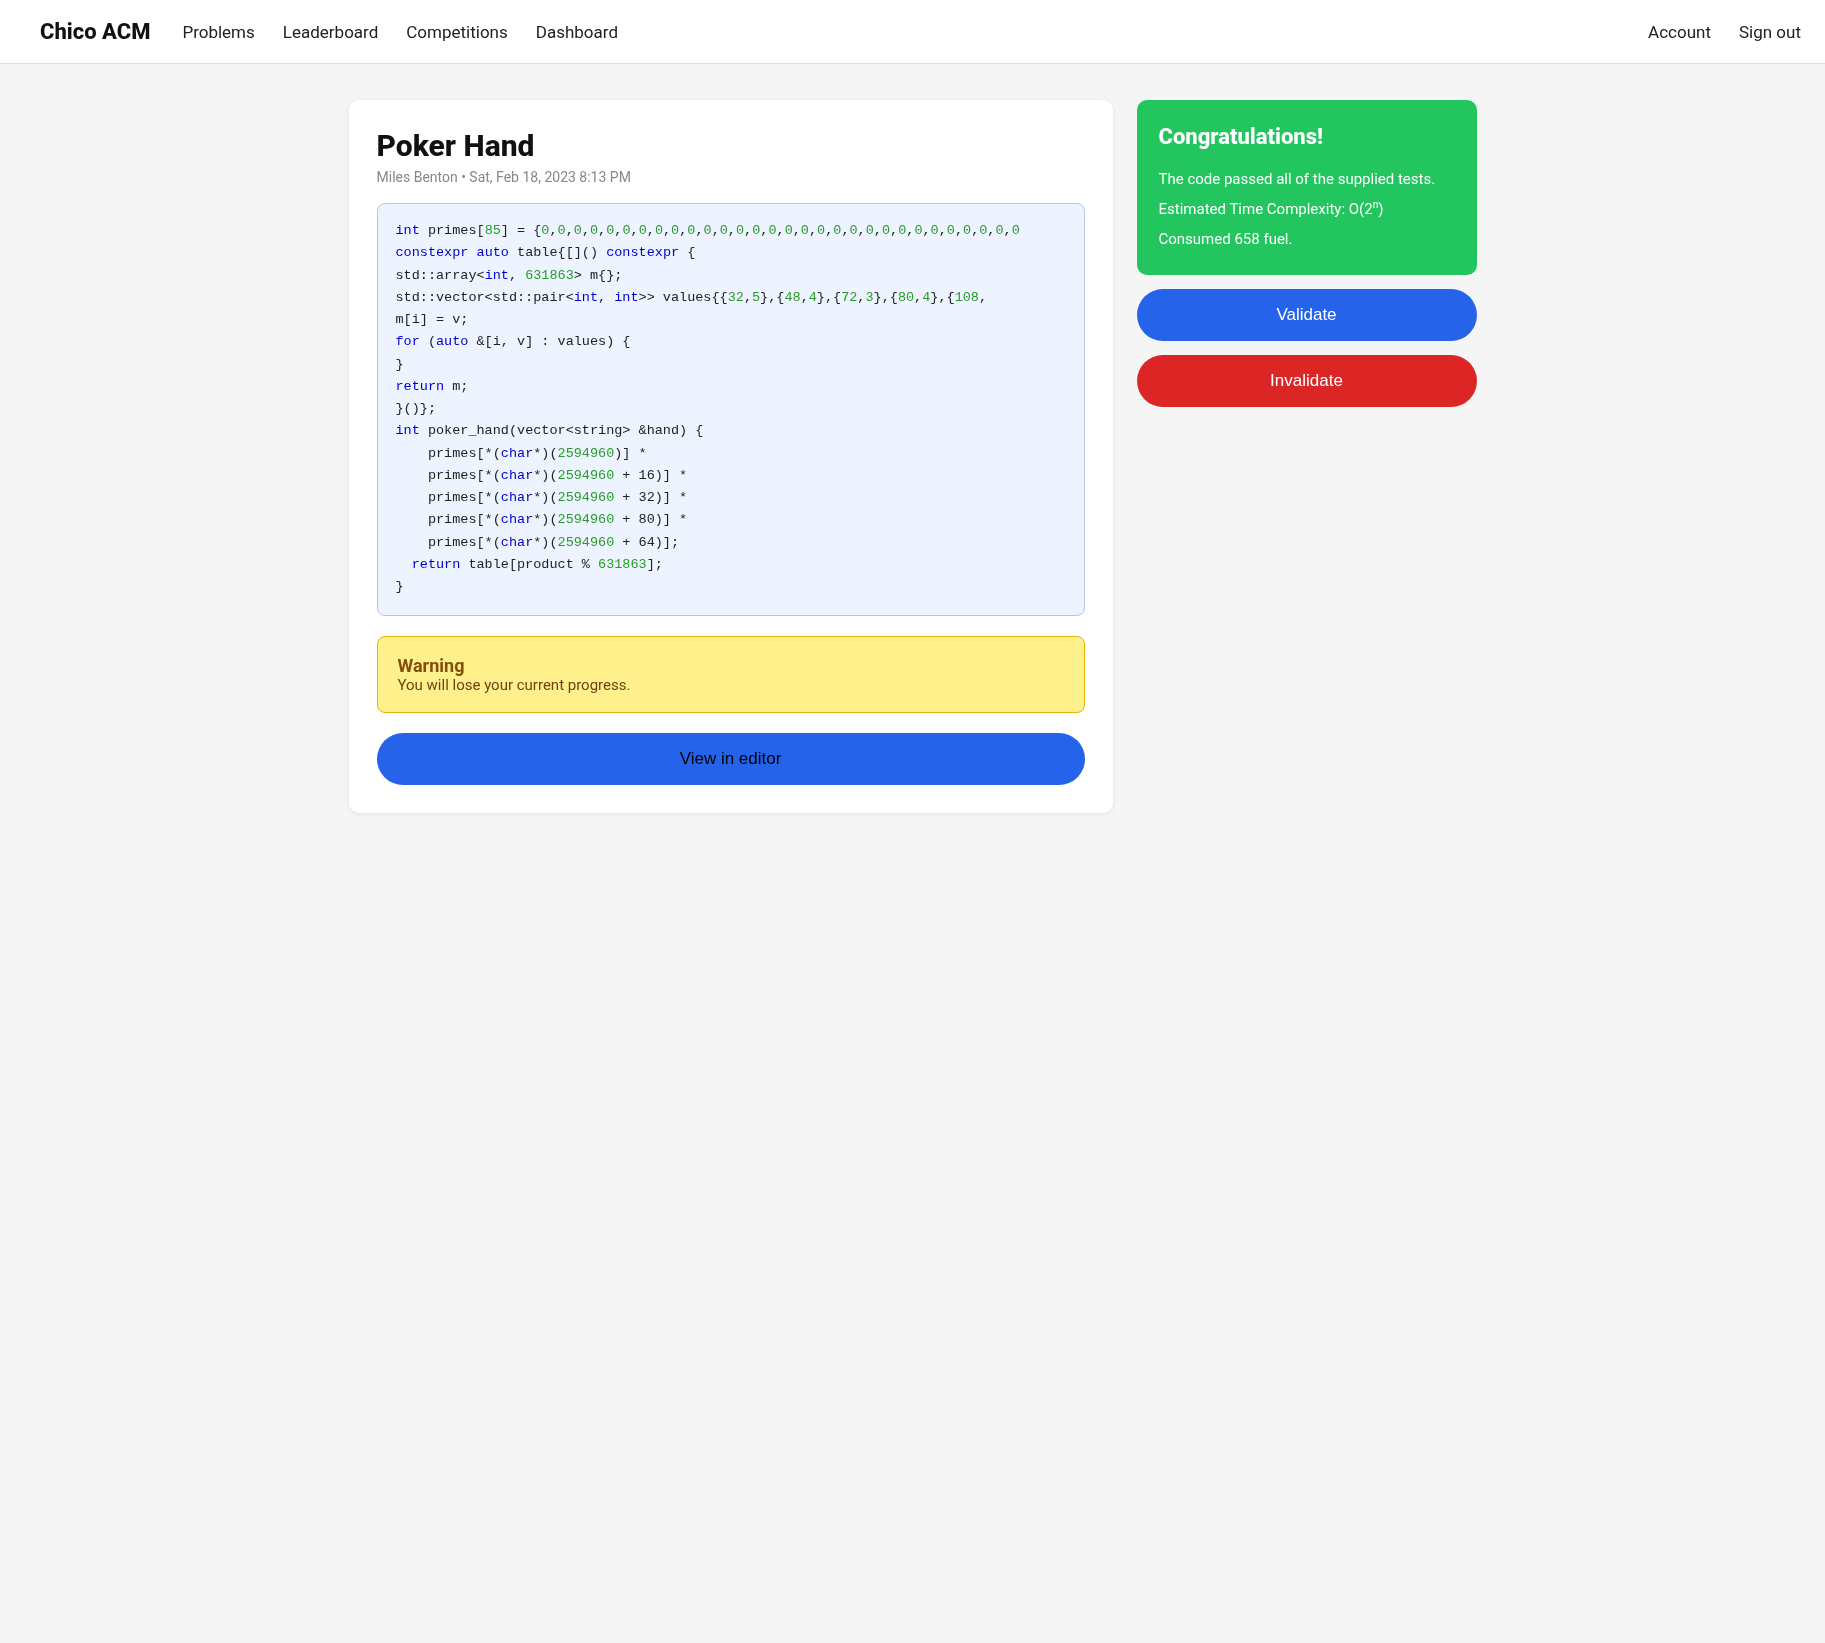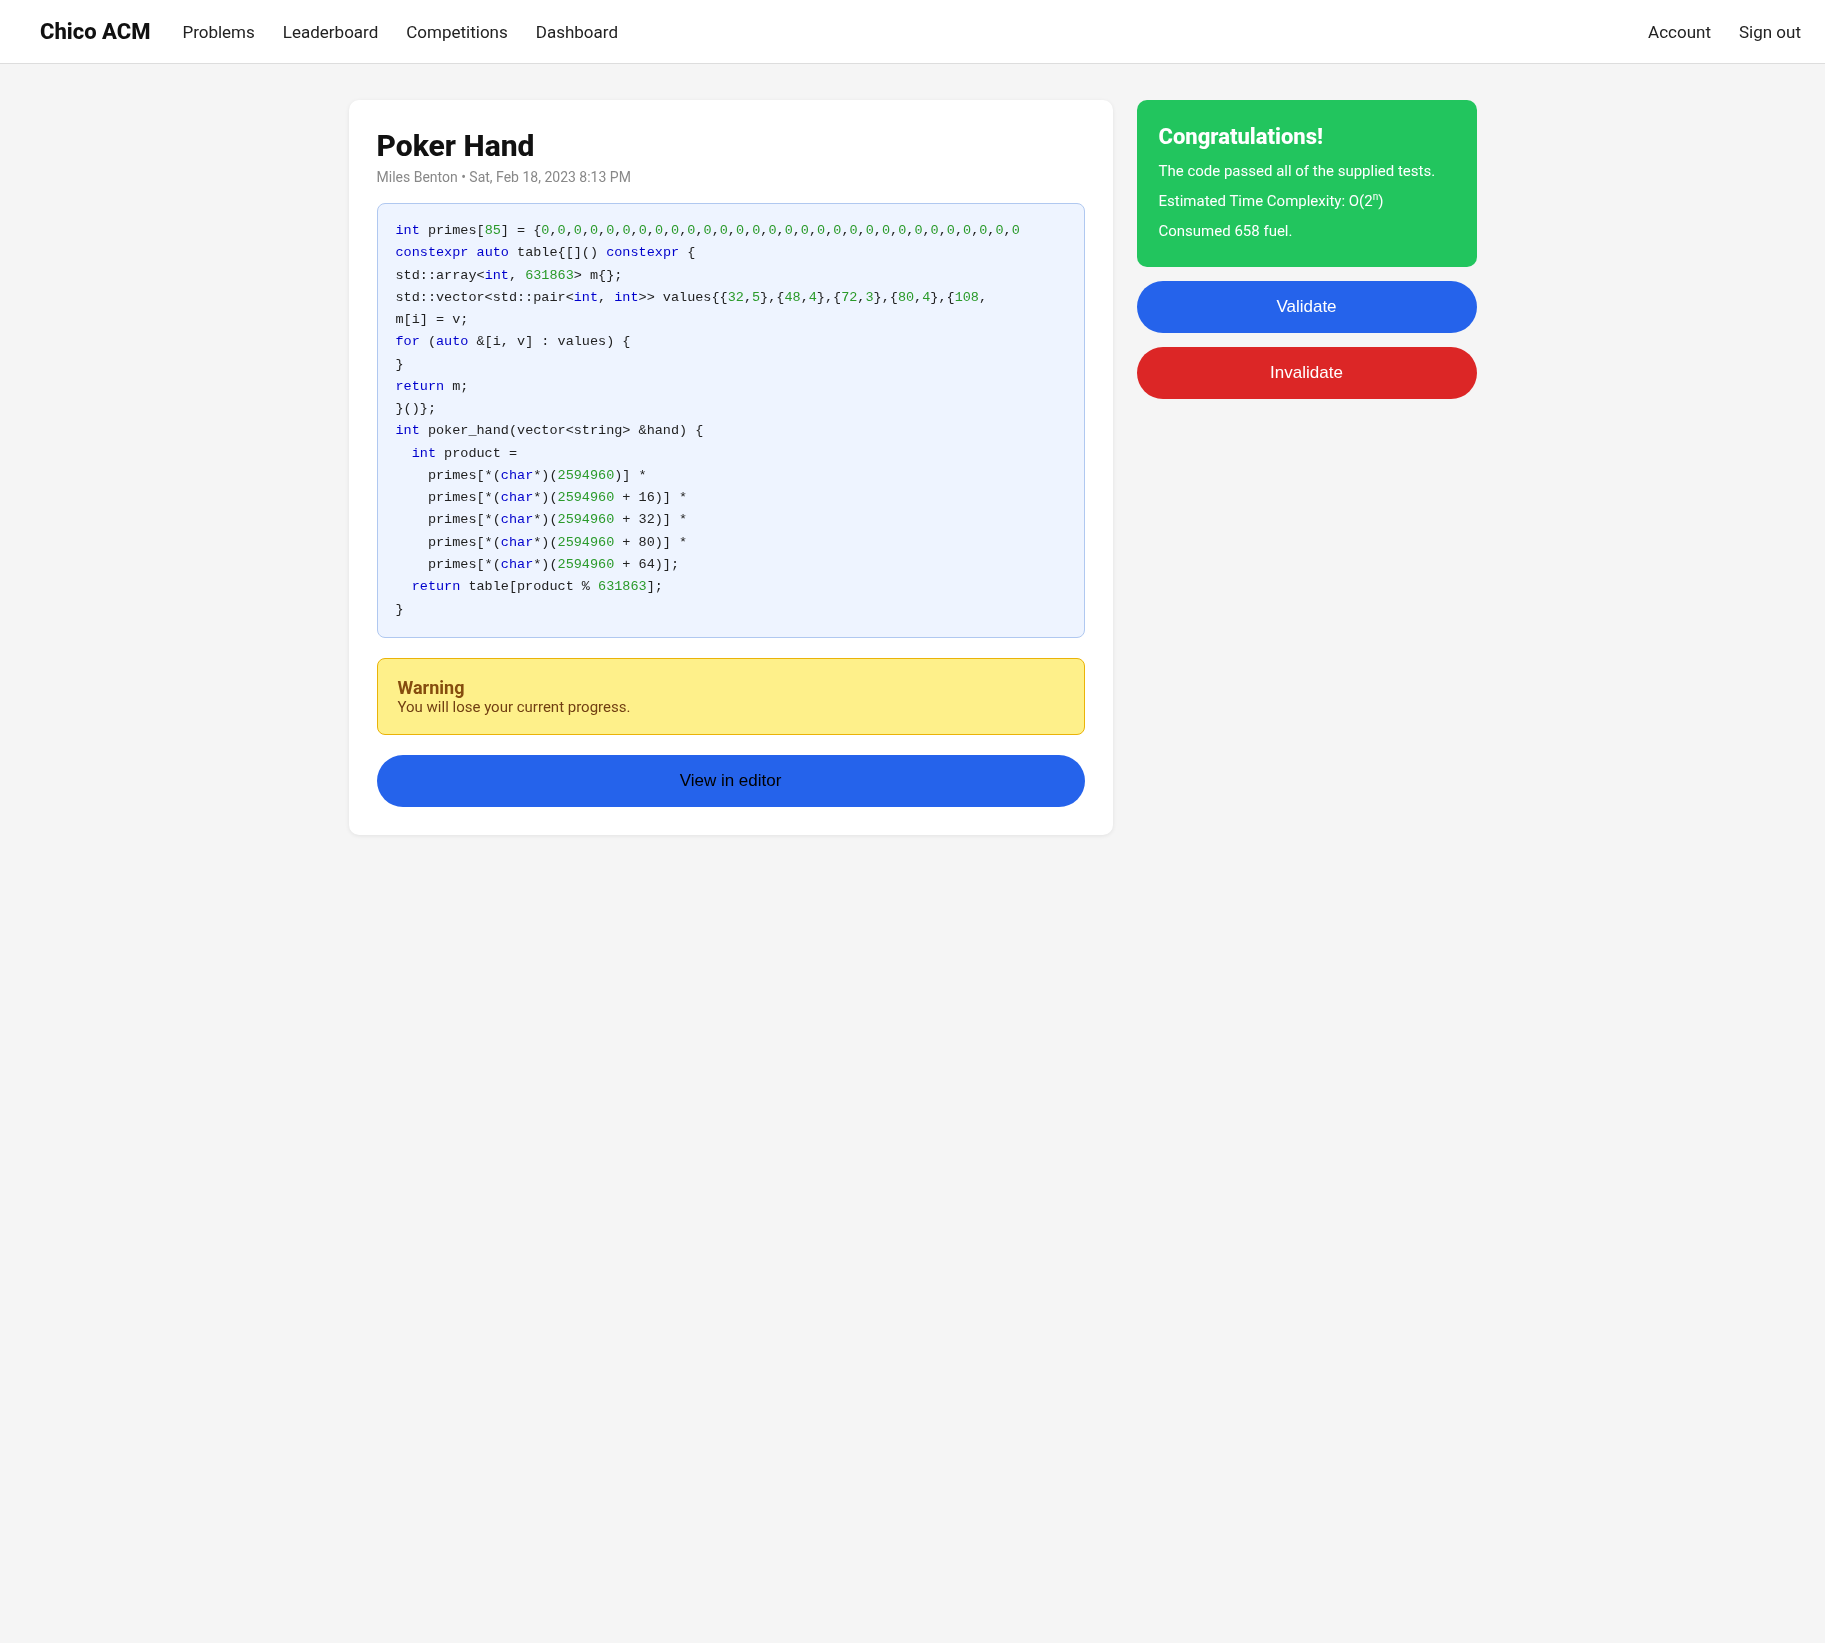--- a/index.html
+++ b/index.html
@@ -144,21 +144,21 @@
 
     .congrats-box {
       background: #22c55e;
       border-radius: 10px;
       padding: 24px 22px;
       color: #fff;
     }
     .congrats-title {
       font-size: 22px;
       font-weight: 800;
-      margin-bottom: 10px;
+      margin-bottom: 18px;
     }
     .congrats-text {
       font-size: 15px;
       line-height: 1.6;
       margin-bottom: 6px;
     }
     .congrats-complexity {
       font-size: 15px;
       line-height: 1.6;
       margin-bottom: 6px;
@@ -225,21 +225,20 @@
       <span class="code-line"><span class="kw">int</span><span class="plain"> primes[</span><span class="num">85</span><span class="plain">] = {</span><span class="num">0</span><span class="plain">,</span><span class="num">0</span><span class="plain">,</span><span class="num">0</span><span class="plain">,</span><span class="num">0</span><span class="plain">,</span><span class="num">0</span><span class="plain">,</span><span class="num">0</span><span class="plain">,</span><span class="num">0</span><span class="plain">,</span><span class="num">0</span><span class="plain">,</span><span class="num">0</span><span class="plain">,</span><span class="num">0</span><span class="plain">,</span><span class="num">0</span><span class="plain">,</span><span class="num">0</span><span class="plain">,</span><span class="num">0</span><span class="plain">,</span><span class="num">0</span><span class="plain">,</span><span class="num">0</span><span class="plain">,</span><span class="num">0</span><span class="plain">,</span><span class="num">0</span><span class="plain">,</span><span class="num">0</span><span class="plain">,</span><span class="num">0</span><span class="plain">,</span><span class="num">0</span><span class="plain">,</span><span class="num">0</span><span class="plain">,</span><span class="num">0</span><span class="plain">,</span><span class="num">0</span><span class="plain">,</span><span class="num">0</span><span class="plain">,</span><span class="num">0</span><span class="plain">,</span><span class="num">0</span><span class="plain">,</span><span class="num">0</span><span class="plain">,</span><span class="num">0</span><span class="plain">,</span><span class="num">0</span><span class="plain">,</span><span class="num">0</span></span>
       <span class="code-line"><span class="kw">constexpr</span><span class="plain"> </span><span class="kw">auto</span><span class="plain"> table{[]()</span> <span class="kw">constexpr</span><span class="plain"> {</span></span>
       <span class="code-line"><span class="plain">std::array&lt;</span><span class="kw">int</span><span class="plain">, </span><span class="num">631863</span><span class="plain">&gt; m{};</span></span>
       <span class="code-line"><span class="plain">std::vector&lt;std::pair&lt;</span><span class="kw">int</span><span class="plain">, </span><span class="kw">int</span><span class="plain">&gt;&gt; values{{</span><span class="num">32</span><span class="plain">,</span><span class="num">5</span><span class="plain">},{</span><span class="num">48</span><span class="plain">,</span><span class="num">4</span><span class="plain">},{</span><span class="num">72</span><span class="plain">,</span><span class="num">3</span><span class="plain">},{</span><span class="num">80</span><span class="plain">,</span><span class="num">4</span><span class="plain">},{</span><span class="num">108</span><span class="plain">,</span></span>
       <span class="code-line"><span class="plain">m[i] = v;</span></span>
       <span class="code-line"><span class="kw">for</span><span class="plain"> (</span><span class="kw">auto</span><span class="plain"> &amp;[i, v] : values) {</span></span>
       <span class="code-line"><span class="plain">}</span></span>
       <span class="code-line"><span class="kw">return</span><span class="plain"> m;</span></span>
       <span class="code-line"><span class="plain">}()};</span></span>
       <span class="code-line"><span class="kw">int</span><span class="plain"> poker_hand(vector&lt;string&gt; &amp;hand) {</span></span>
-      <span class="code-line"><span class="plain">  </span><span class="kw">int</span><span class="plain"> product =</span></span>
       <span class="code-line"><span class="plain">    primes[*(</span><span class="kw">char</span><span class="plain">*)(</span><span class="num">2594960</span><span class="plain">)] *</span></span>
       <span class="code-line"><span class="plain">    primes[*(</span><span class="kw">char</span><span class="plain">*)(</span><span class="num">2594960</span><span class="plain"> + 16)] *</span></span>
       <span class="code-line"><span class="plain">    primes[*(</span><span class="kw">char</span><span class="plain">*)(</span><span class="num">2594960</span><span class="plain"> + 32)] *</span></span>
       <span class="code-line"><span class="plain">    primes[*(</span><span class="kw">char</span><span class="plain">*)(</span><span class="num">2594960</span><span class="plain"> + 80)] *</span></span>
       <span class="code-line"><span class="plain">    primes[*(</span><span class="kw">char</span><span class="plain">*)(</span><span class="num">2594960</span><span class="plain"> + 64)];</span></span>
       <span class="code-line"></span>
       <span class="code-line"><span class="plain">  </span><span class="kw">return</span><span class="plain"> table[product % </span><span class="num">631863</span><span class="plain">];</span></span>
       <span class="code-line"><span class="plain">}</span></span>
     </div>
 

